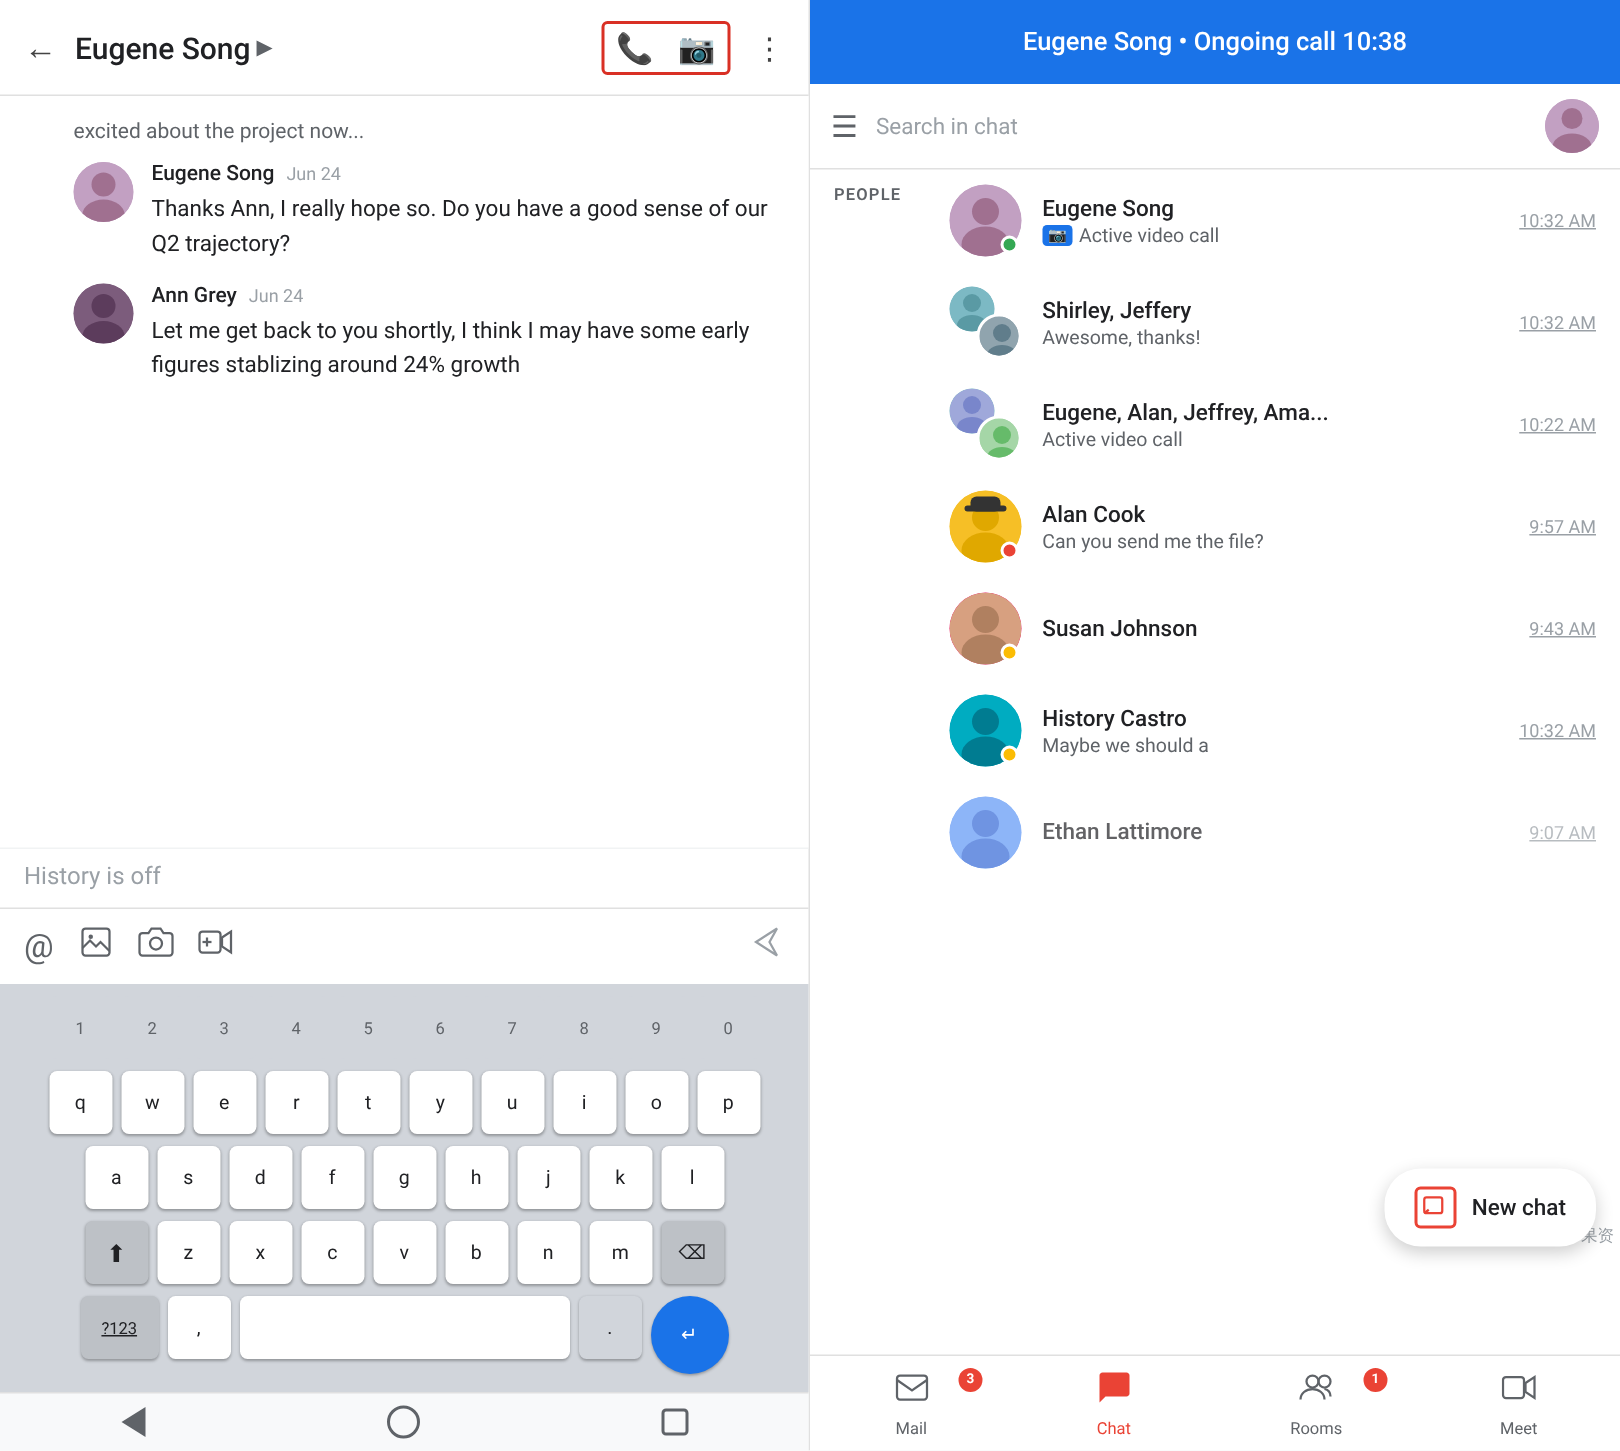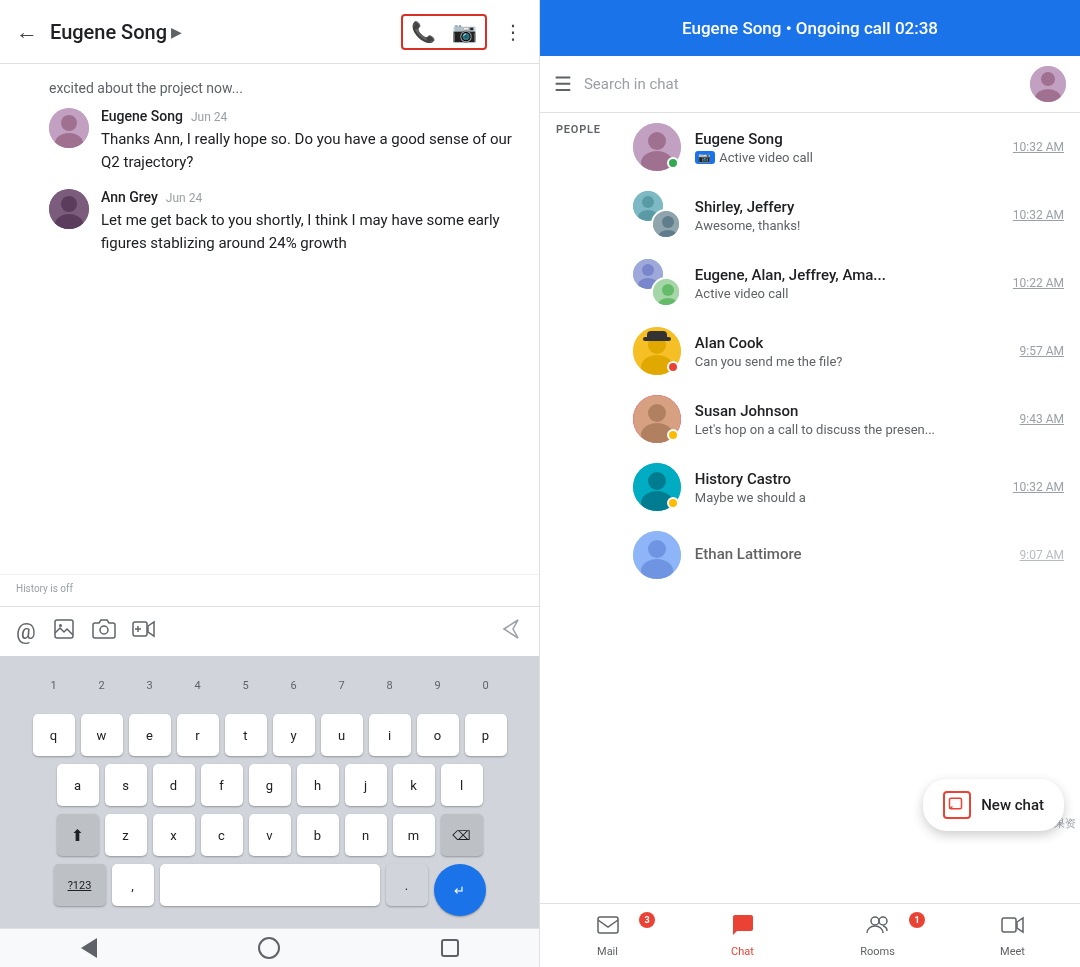--- a/index.html
+++ b/index.html
@@ -140,21 +140,21 @@
     }
 
     .message-text {
       font-size: 15px;
       color: #202124;
       line-height: 1.5;
     }
 
     .history-off {
       color: #9aa0a6;
-      font-size: 10px;
+      font-size: 16px;
       padding: 8px 16px 12px;
       border-top: 1px solid #f1f3f4;
     }
 
     .toolbar {
       display: flex;
       align-items: center;
       padding: 10px 16px;
       gap: 16px;
       border-top: 1px solid #e0e0e0;
@@ -651,21 +651,21 @@
     <span class="nav-tri"></span>
     <span class="nav-home"></span>
     <span class="nav-sq"></span>
   </div>
 
 </div>
 
 <div class="right-panel">
 
   <div class="right-header">
-    <span>Eugene Song • Ongoing call 02:38</span>
+    <span>Eugene Song • Ongoing call 10:38</span>
   </div>
 
   <div class="search-bar">
     <span class="hamburger">☰</span>
     <span class="search-input">Search in chat</span>
     <div class="user-avatar-sm">
       <svg viewBox="0 0 36 36" width="36" height="36">
           <circle cx="18" cy="18" r="18" fill="#c2a0c2"></circle>
           <circle cx="18" cy="13" r="7" fill="#a07090"></circle>
           <ellipse cx="18" cy="32" rx="13" ry="9" fill="#a07090"></ellipse>
@@ -779,21 +779,20 @@
             <svg viewBox="0 0 48 48" width="48" height="48">
                 <circle cx="24" cy="24" r="24" fill="#d7a080"></circle>
                 <circle cx="24" cy="18" r="9" fill="#b08060"></circle>
                 <ellipse cx="24" cy="40" rx="16" ry="12" fill="#b08060"></ellipse>
               </svg>
           </div>
           <span class="status-dot orange"></span>
         </div>
         <div class="contact-info">
           <div class="contact-name">Susan Johnson</div>
-          <div class="contact-sub">Let's hop on a call to discuss the presen...</div>
         </div>
         <span class="contact-time">9:43 AM</span>
       </div>
 
       <div class="contact-row">
         <div class="contact-avatar">
           <div class="inner" style="background:#00acc1;">
             <svg viewBox="0 0 48 48" width="48" height="48">
                 <circle cx="24" cy="24" r="24" fill="#00acc1"></circle>
                 <circle cx="24" cy="18" r="9" fill="#007c91"></circle>

